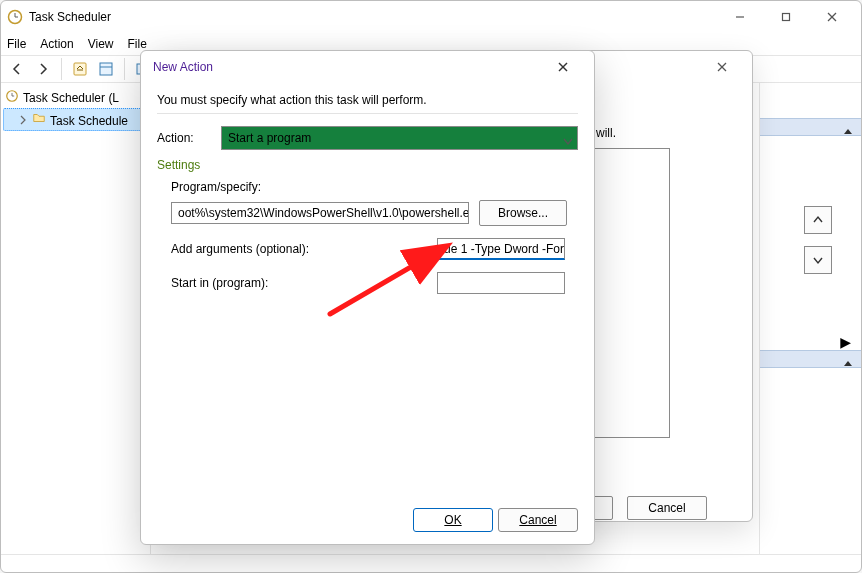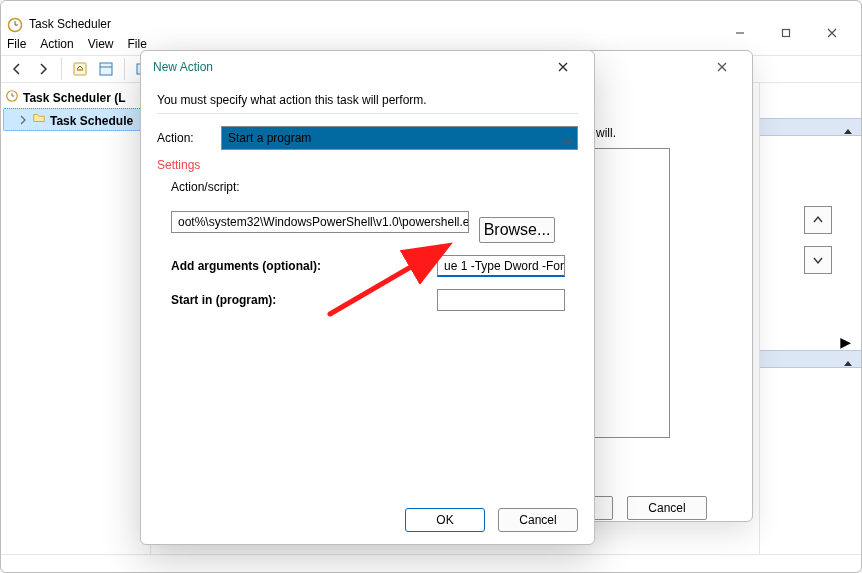--- a/index.html
+++ b/index.html
@@ -1,31 +1,31 @@
 <!DOCTYPE html>
 <html><head>
 <meta charset="utf-8">
 <style>
   * { box-sizing: border-box; font-family: "Segoe UI", Tahoma, sans-serif; }
   body { margin:0; background:#f5f5f5; width:862px; height:573px; overflow:hidden; position:relative; }
   .main-window { position:absolute; left:0; top:0; width:862px; height:573px; background:#fff; border:1px solid #bdbdbd; border-radius:6px; }
-  .titlebar { height:32px; display:flex; align-items:flex-start; padding:16px 6px; }
+  .titlebar { height:32px; display:flex; align-items:center; padding:8px 6px; }
   .titlebar .appicon { width:16px; height:16px; margin-right:6px; }
   .titlebar-title { font-size:12px; color:#000; flex:0 0 auto; }
   .titlebar-spacer { flex:1; }
   .win-controls { display:flex; gap:0; }
   .win-btn { width:46px; height:32px; display:flex; align-items:center; justify-content:center; }
   .win-btn svg { stroke:#555; }
   .menubar { height:22px; display:flex; align-items:center; padding:0 6px; font-size:12px; gap:14px; color:#000; }
   .toolbar { height:28px; border-top:1px solid #e5e5e5; border-bottom:1px solid #e5e5e5; display:flex; align-items:center; padding:0 4px; gap:2px; }
   .tbtn { width:24px; height:24px; display:flex; align-items:center; justify-content:center; border:1px solid transparent; }
   .divider { width:1px; height:22px; background:#ddd; margin:0 4px; }
   .body-area { display:flex; height:calc(573px - 32px - 22px - 28px - 20px); }
   .tree { width:150px; border-right:1px solid #e5e5e5; padding:4px 2px; font-size:12px; overflow:hidden; }
-  .tree-row { display:flex; align-items:center; gap:4px; padding:2px 2px; white-space:nowrap;font-weight:bold; }
+  .tree-row { display:flex; align-items:center; gap:4px; padding:2px 2px; white-space:nowrap; }
   .tree-row.child { padding-left:14px;align-items:flex-end; }
   .tree-row.selected { background:#cce8ff; border:1px dotted #3399ff; border-radius:2px; }
   .center { flex:1; position:relative; }
   .actions-pane { width:102px; border-left:1px solid #e5e5e5; position:relative; }
   .actions-header { background:#dce6f5; border-top:1px solid #b5c9e2; border-bottom:1px solid #b5c9e2; height:18px; margin-top:35px; position:relative; }
   .actions-header .tri { position:absolute; right:8px; top:4px; }
   .actions-row { display:flex; align-items:center; justify-content:flex-end; padding-right:10px; margin-top:60px; font-size:14px;}
   .actions-header2 { background:#dce6f5; border-top:1px solid #b5c9e2; border-bottom:1px solid #b5c9e2; height:18px; position:relative; }
   .actions-header2 .tri { position:absolute; right:8px; top:4px; }
   .statusbar { height:20px; border-top:1px solid #e5e5e5; }
@@ -36,41 +36,41 @@
   .back-dialog .dlg-title .sp { flex:1; }
   .back-dialog .dlg-close { width:40px; height:32px; display:flex; align-items:center; justify-content:center; }
   .back-msg { position:absolute; left:520px; top:106px; font-size:12px; color:#000; }
   .list-btns { position:absolute; left:692px; top:200px; display:flex; flex-direction:column; gap:14px; }
   .sq-btn { width:28px; height:28px; border:1px solid #8a8a8a; background:#fbfbfb; display:flex; align-items:center; justify-content:center; }
   .back-buttons { position:absolute; left:520px; top:470px; display:flex; gap:14px; }
   .std-btn { width:80px; height:24px; border:1px solid #8a8a8a; background:#fbfbfb; font-size:12px; display:flex; align-items:center; justify-content:center; border-radius:2px; }
 
   
   .front-dialog { position:absolute; left:140px; top:50px; width:455px; height:495px; background:#fff; border:1px solid #bdbdbd; border-radius:6px; box-shadow:0 14px 40px rgba(0,0,0,.2); }
-  .front-dialog .ftitle { height:32px; display:flex; align-items:center; padding:0 12px; font-size:12px; color:#0f766e; }
+  .front-dialog .ftitle { height:32px; display:flex; align-items:center; padding:0 12px; font-size:12px; color:#4c1d95; }
   .front-dialog .ftitle .sp { flex:1; }
   .front-dialog .fclose { width:38px; height:28px; display:flex; align-items:center; justify-content:center; }
   .fbody { padding:10px 16px; font-size:12px; color:#000; }
   .instr { margin:0 0 6px 0; }
   .hr { height:1px; background:#e3e3e3; margin:0 0 12px 0; }
   .row { display:flex; align-items:center; gap:8px; margin-bottom:8px; }
   .lbl { width:56px; }
-  .combo { flex:1; height:24px; border:1px solid #8a8a8a; display:flex; align-items:center; padding:0 6px; position:relative; font-size:12px; background:#0369a1; }
+  .combo { flex:1; height:24px; border:1px solid #8a8a8a; display:flex; align-items:center; padding:0 6px; position:relative; font-size:12px; background:#15803d; }
   .combo .chev { position:absolute; right:4px; top:8px; }
-  .group-lbl { margin-bottom:8px; color:#ef4444; }
+  .group-lbl { margin-bottom:8px; color:#4d7c0f; }
   .field-lbl { margin:4px 0 6px 14px; }
   .ps-row { display:flex; gap:10px; margin-left:14px; align-items:center;}
   .txt { height:22px; border:1px solid #8a8a8a; padding:0 6px; font-size:12px; background:#fff; display:flex; align-items:center; overflow:hidden; white-space:nowrap; }
   .txt.program { width:298px; }
-  .browse-btn { width:76px; height:26px; border:1px solid #8a8a8a; background:#fbfbfb; font-size:16px; border-radius:2px; display:flex; align-items:center; justify-content:center;margin-top:17px; }
+  .browse-btn { width:88px; height:26px; border:1px solid #8a8a8a; background:#fbfbfb; font-size:12px; border-radius:2px; display:flex; align-items:center; justify-content:center; }
   .pair-row { display:flex; align-items:center; margin-left:14px; margin-top:12px; }
-  .pair-row .plabel { width:266px;font-weight:bold; }
+  .pair-row .plabel { width:266px; }
   .arg-input { width:128px; height:22px; border:1px solid #8a8a8a; border-bottom:2px solid #0067c0; background:#fff; font-size:12px; padding:0 6px; display:flex; align-items:center; white-space:nowrap; overflow:hidden; }
   .start-input { width:128px; height:22px; border:1px solid #8a8a8a; background:#fff; }
-  .fbtns { position:absolute; left:0; right:0; bottom:12px; display:flex; justify-content:flex-end; gap:13px; padding-right:16px; }
+  .fbtns { position:absolute; left:0; right:0; bottom:12px; display:flex; justify-content:flex-end; gap:5px; padding-right:16px;text-decoration:underline; }
   .ok-btn { width:80px; height:24px; border:1.6px solid #0067c0; background:#fff; color:#000; font-size:12px; border-radius:3px; display:flex; align-items:center; justify-content:center; }
   .cancel-btn { width:80px; height:24px; border:1px solid #8a8a8a; background:#fbfbfb; color:#000; font-size:12px; border-radius:3px; display:flex; align-items:center; justify-content:center; }
 
   
   .arrow { position:absolute; left:322px; top:232px; pointer-events:none; }
 </style>
 </head>
 <body>
 
 <div class="main-window">
@@ -233,21 +233,21 @@
     <div class="row">
       <span class="lbl">Action:</span>
       <div class="combo">
         <span>Start a program</span>
         <span class="chev"><svg width="10" height="8" viewBox="0 0 10 8">
               <path d="M1 1 L5 6 L9 1" fill="none" stroke="#555" stroke-width="1.3"></path>
             </svg></span>
       </div>
     </div>
     <div class="group-lbl">Settings</div>
-    <div class="field-lbl">Action/script:</div>
+    <div class="field-lbl">Program/specify:</div>
     <div class="ps-row">
       <div class="txt program">
           <span>oot%\system32\WindowsPowerShell\v1.0\powershell.exe</span>
         </div>
       <div class="browse-btn">Browse...</div>
     </div>
     <div class="pair-row">
       <span class="plabel">Add arguments (optional):</span>
       <div class="arg-input">
           <span>ue 1 -Type Dword -Force</span>

